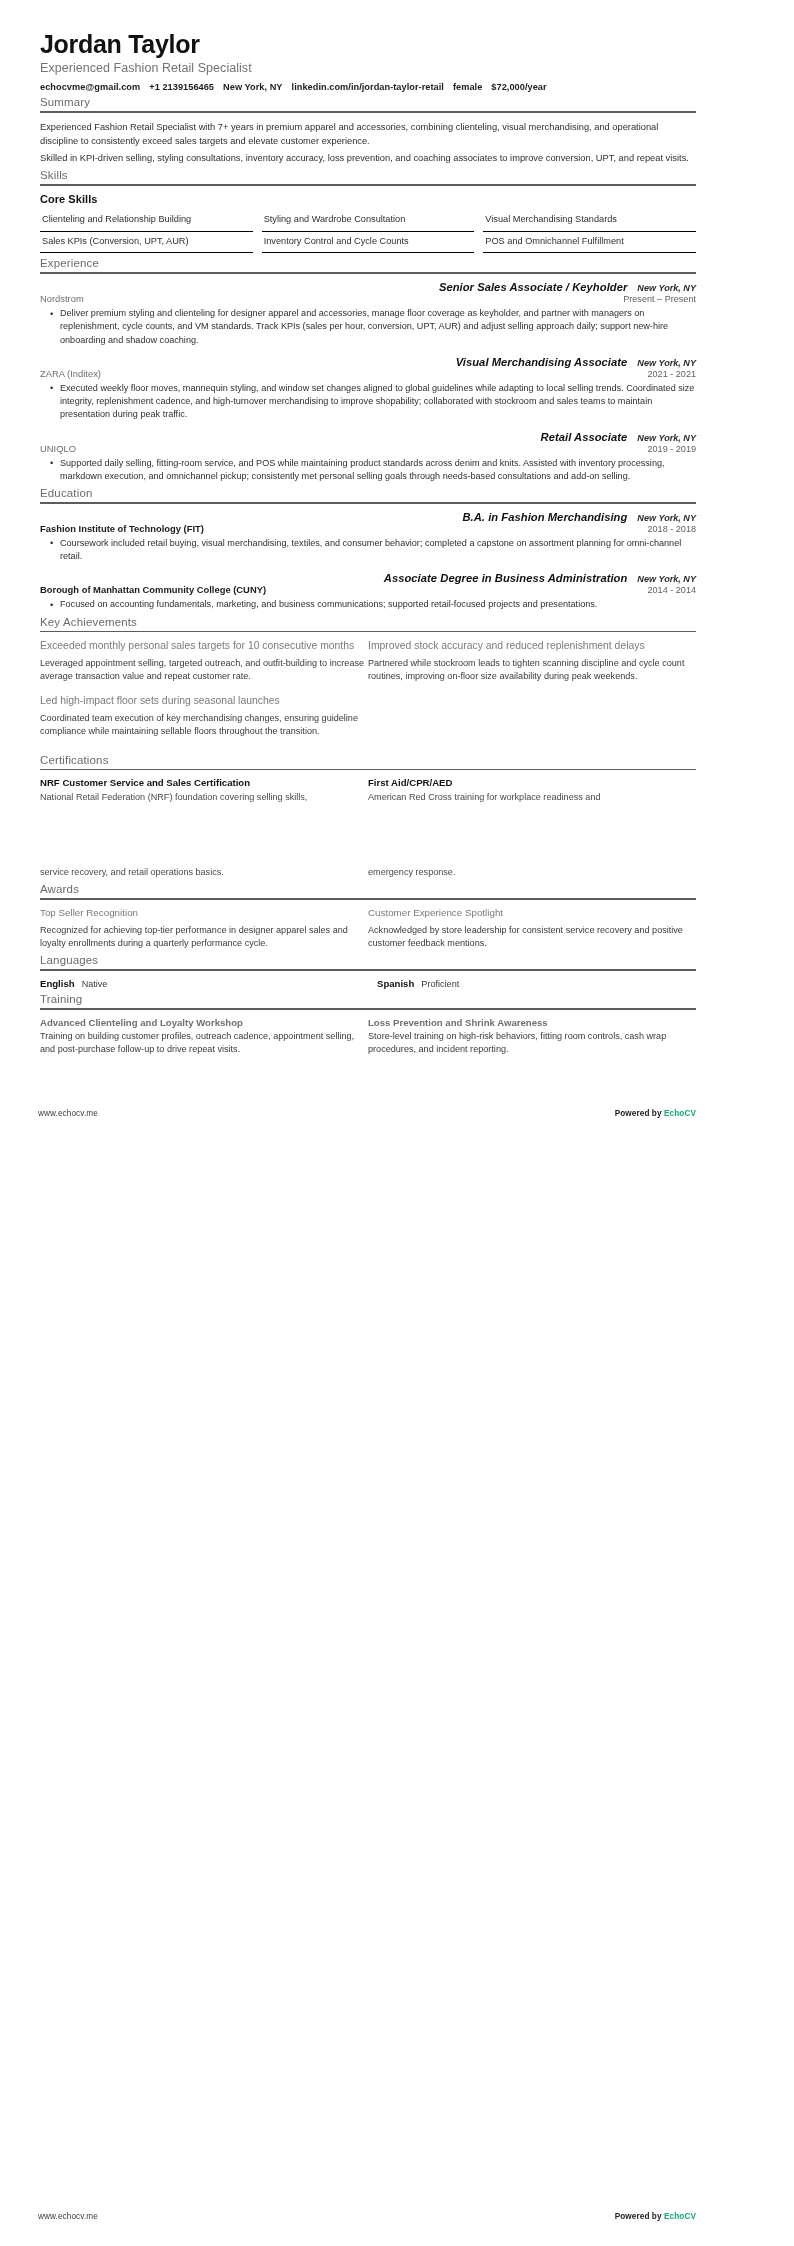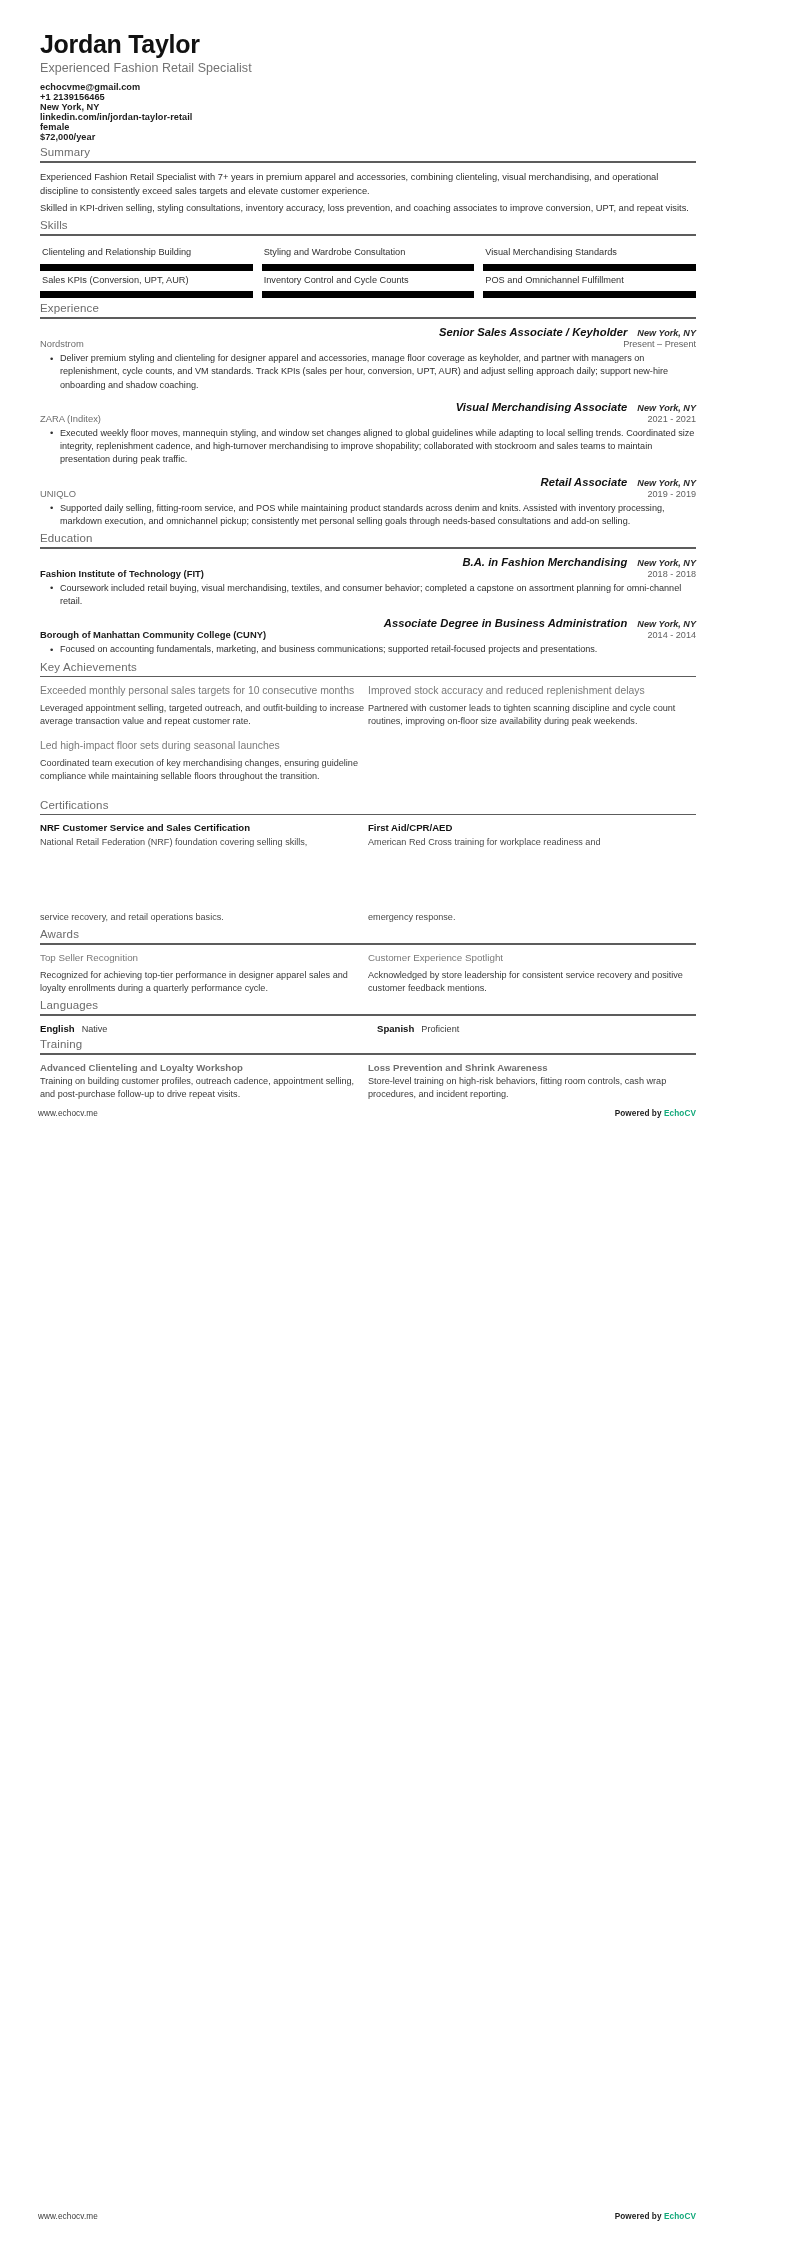--- a/index.html
+++ b/index.html
@@ -39,21 +39,20 @@
   }
   .contact-line {
     font-size: 9.2px;
     color: #1e1e1e;
     font-weight: bold;
     letter-spacing: 0.05px;
     display: flex;
     flex-wrap: wrap;
     gap: 0;
     align-items: baseline;
-    flex-direction: column;
   }
   .contact-item { white-space: nowrap; }
   .contact-sep { display: inline-block; width: 9px; }
 
   
   .section { margin-top: 4px; }
   .section-title {
     font-size: 11.5px;
     color: #6b6b6b;
     font-weight: normal;
@@ -86,21 +85,21 @@
   .skill-grid {
     display: grid;
     grid-template-columns: 1fr 1fr 1fr;
     column-gap: 9px;
     row-gap: 0;
   }
   .skill-cell {
     font-size: 9.2px;
     color: #2f2f2f;
     padding: 4px 2px 5px 2px;
-    border-bottom: 7px solid #000000;
+    border-bottom: 1px solid #000000;
     line-height: 1.3;
   }
 
   
   .entry { margin-bottom: 9px; }
   .entry:last-child { margin-bottom: 0; }
   .entry-head {
     display: flex;
     justify-content: flex-end;
     align-items: baseline;
@@ -255,20 +254,21 @@
     <div class="section">
       <div class="section-title">Summary</div>
       <div class="section-rule"></div>
       <p class="summary-p">Experienced Fashion Retail Specialist with 7+ years in premium apparel and accessories, combining clienteling, visual merchandising, and operational discipline to consistently exceed sales targets and elevate customer experience.</p>
       <p class="summary-p">Skilled in KPI-driven selling, styling consultations, inventory accuracy, loss prevention, and coaching associates to improve conversion, UPT, and repeat visits.</p>
     </div>
 
     <div class="section">
       <div class="section-title">Skills</div>
       <div class="section-rule"></div>
+      <div class="skill-group-title">Core Skills</div>
       <div class="skill-grid">
         <div class="skill-cell">Clienteling and Relationship Building</div>
         <div class="skill-cell">Styling and Wardrobe Consultation</div>
         <div class="skill-cell">Visual Merchandising Standards</div>
         <div class="skill-cell">Sales KPIs (Conversion, UPT, AUR)</div>
         <div class="skill-cell">Inventory Control and Cycle Counts</div>
         <div class="skill-cell">POS and Omnichannel Fulfillment</div>
       </div>
     </div>
 
@@ -362,21 +362,21 @@
             <div class="block-body">Leveraged appointment selling, targeted outreach, and outfit-building to increase average transaction value and repeat customer rate.</div>
           </div>
           <div class="block">
             <div class="block-title-muted">Led high-impact floor sets during seasonal launches</div>
             <div class="block-body">Coordinated team execution of key merchandising changes, ensuring guideline compliance while maintaining sellable floors throughout the transition.</div>
           </div>
         </div>
         <div>
           <div class="block">
             <div class="block-title-muted">Improved stock accuracy and reduced replenishment delays</div>
-            <div class="block-body">Partnered with customer leads to tighten scanning discipline and cycle count routines, improving on-floor size availability during peak weekends.</div>
+            <div class="block-body">Partnered while stockroom leads to tighten scanning discipline and cycle count routines, improving on-floor size availability during peak weekends.</div>
           </div>
         </div>
       </div>
     </div>
 
     <div class="section">
       <div class="section-title">Certifications</div>
       <div class="section-rule"></div>
       <div class="two-col">
         <div>

